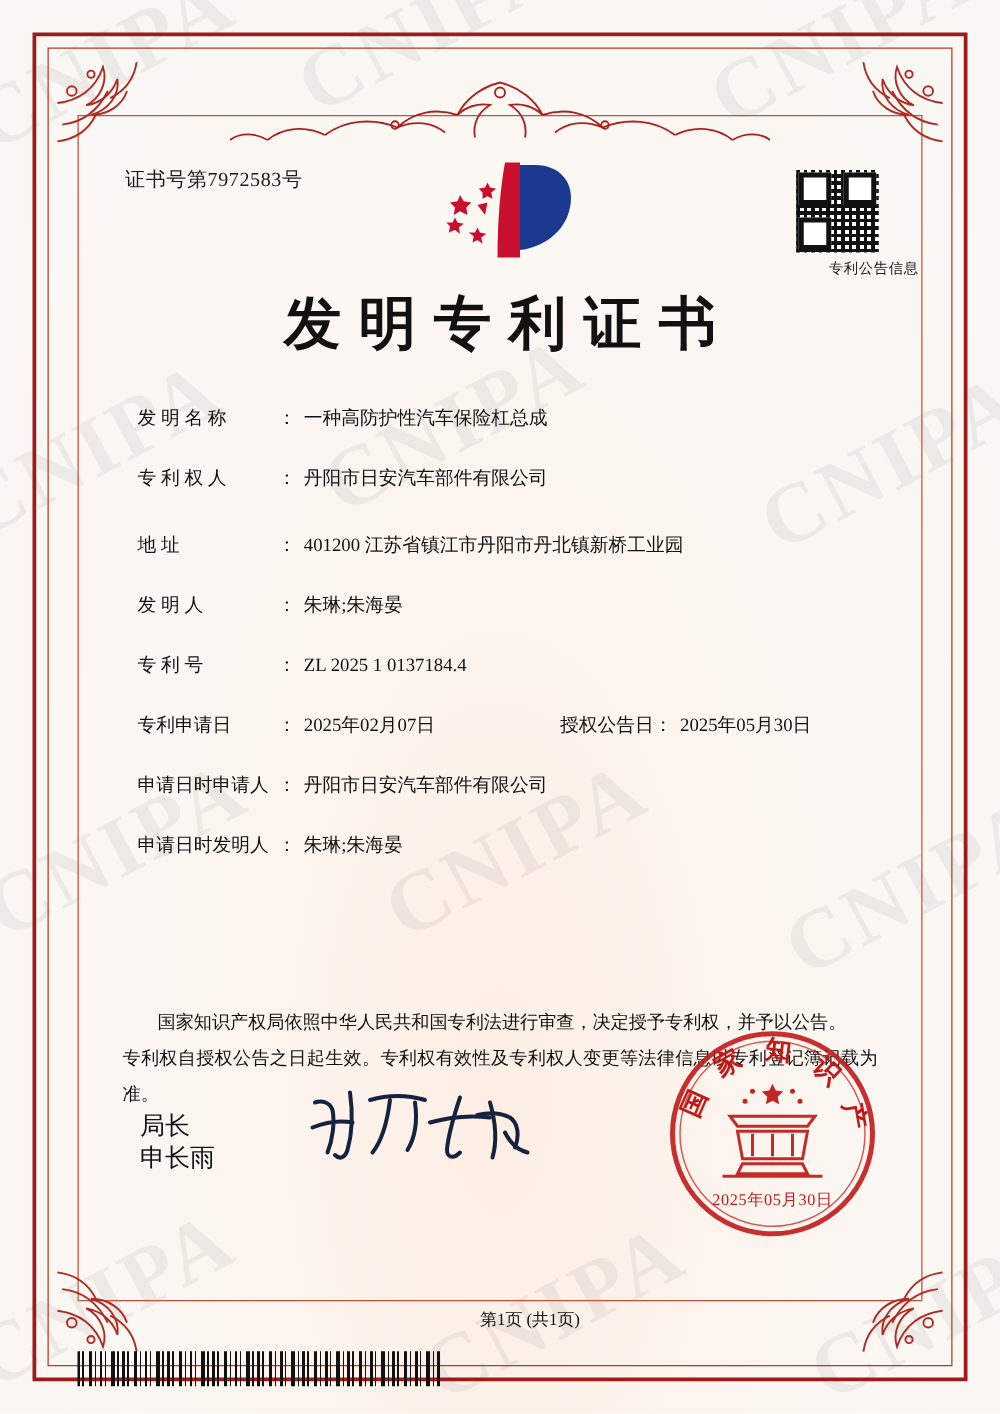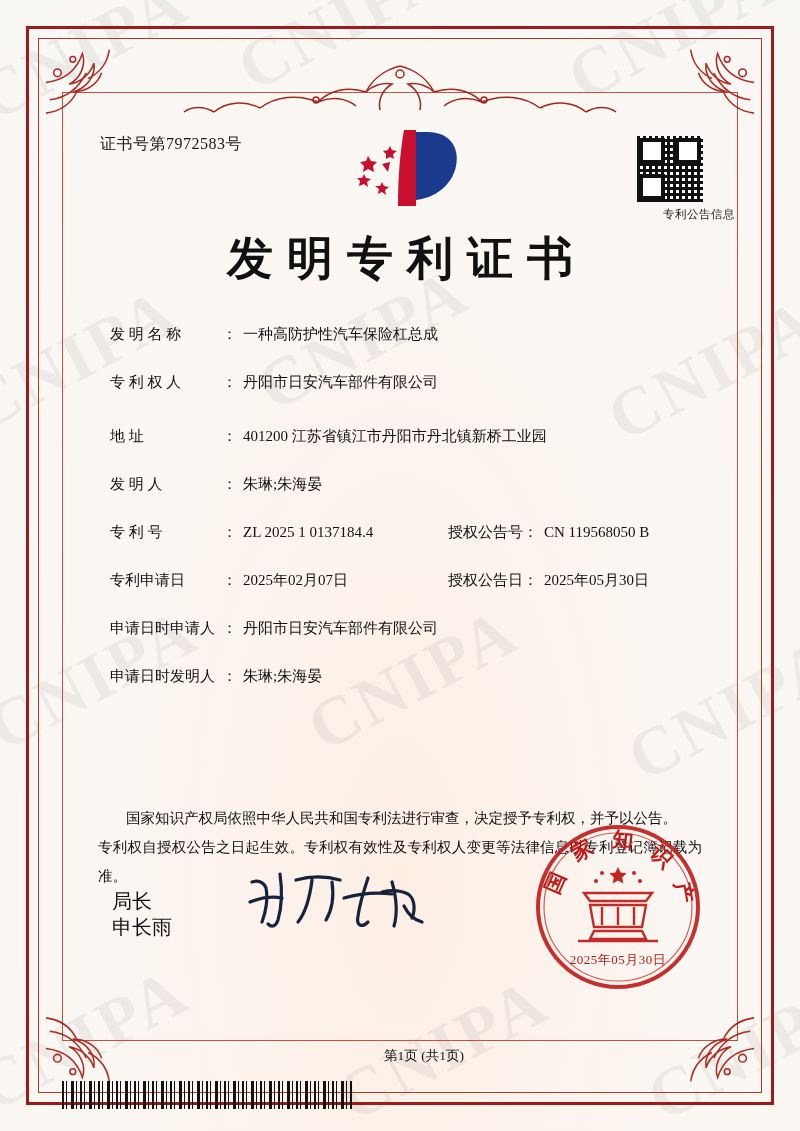--- a/index.html
+++ b/index.html
@@ -374,23 +374,20 @@
     <div class="row">
       <span class="label">地          址</span><span class="colon">：</span><span class="value">401200 江苏省镇江市丹阳市丹北镇新桥工业园</span>
     </div>
 
     <div class="row">
       <span class="label">发  明  人</span><span class="colon">：</span><span class="value">朱琳;朱海晏</span>
     </div>
 
     <div class="row">
       <span class="label">专  利  号</span><span class="colon">：</span><span class="value">ZL 2025 1 0137184.4</span>
-      <span class="right">
-        <span class="label">授权公告号</span><span class="colon">：</span><span class="value">CN 119568050 B</span>
-      </span>
     </div>
 
     <div class="row">
       <span class="label">专利申请日</span><span class="colon">：</span><span class="value">2025年02月07日</span>
       <span class="right">
         <span class="label">授权公告日</span><span class="colon">：</span><span class="value">2025年05月30日</span>
       </span>
     </div>
 
     <div class="row">

